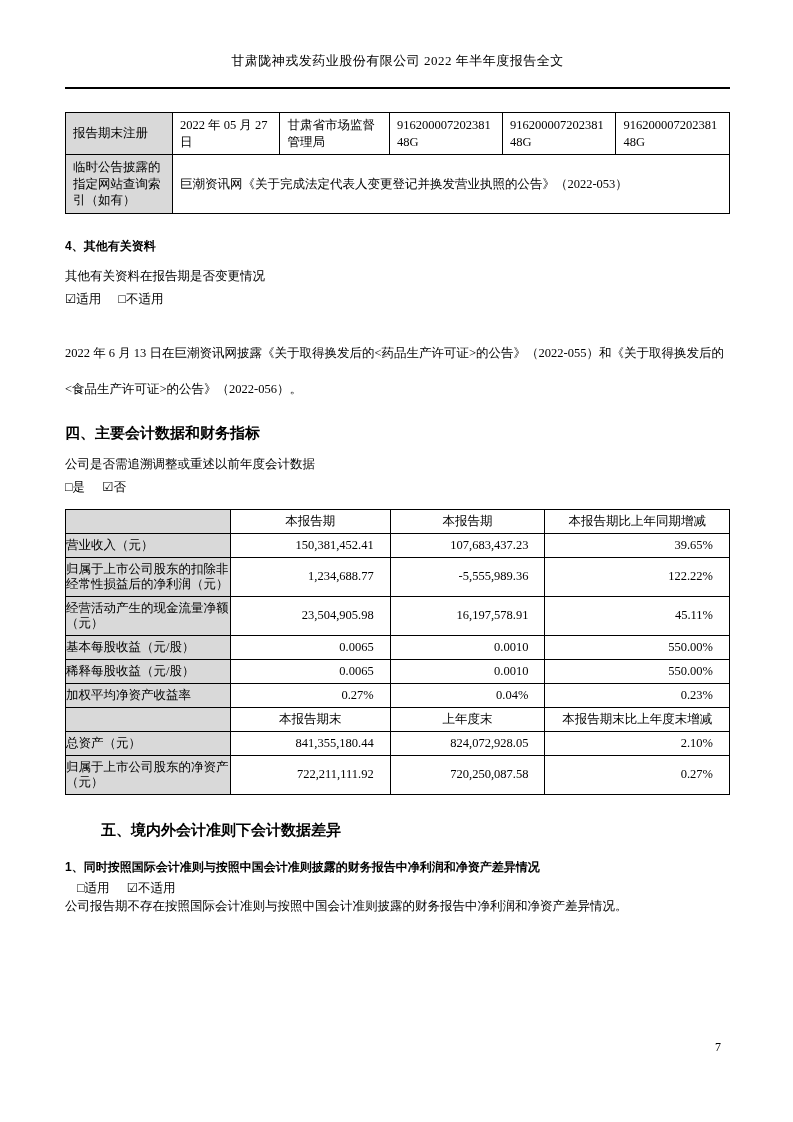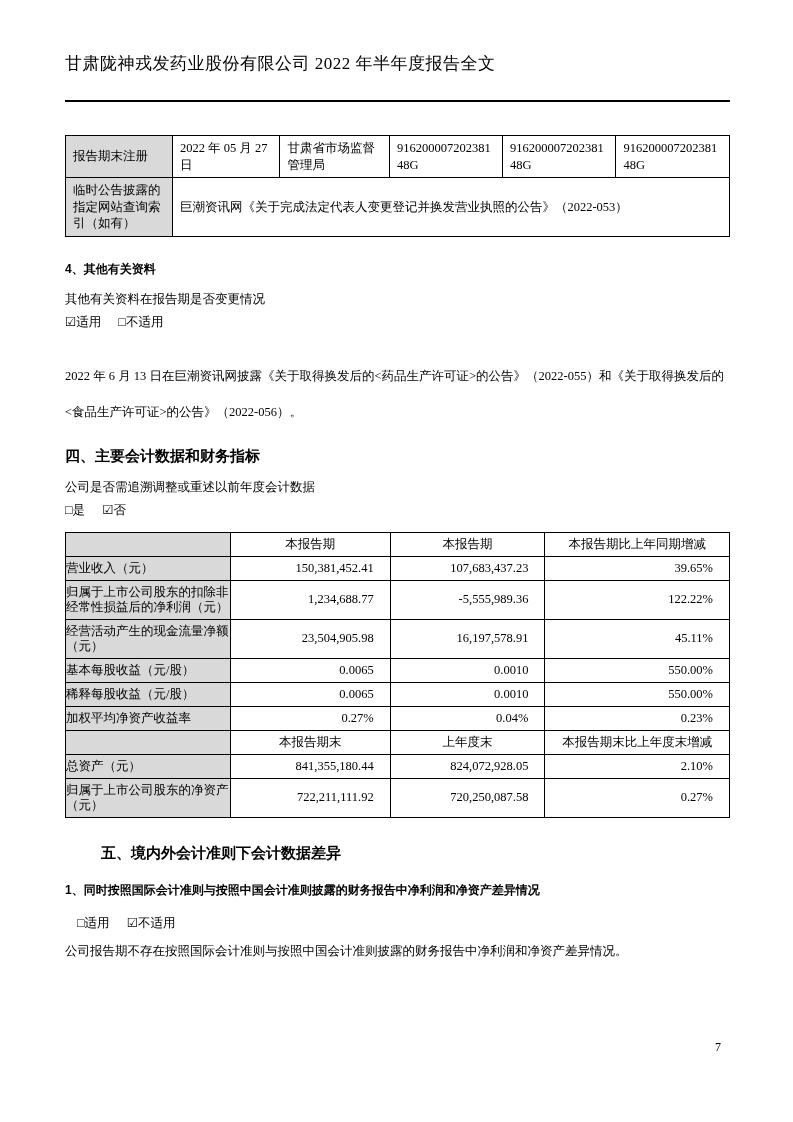--- a/index.html
+++ b/index.html
@@ -10,39 +10,39 @@
     font-family: "Liberation Serif", "DejaVu Serif", serif;
   }
   .page {
     position: relative;
     width: 793px; height: 1122px;
     padding: 52px 63px 0 65px;
     overflow: hidden;
     background: #ffffff;
   }
   .doc-header {
-    font-size: 17px;
-    text-align: left;
+    font-size: 13px;
+    text-align: center;
     letter-spacing: 0.5px;
-    padding-bottom: 25px;
+    padding-bottom: 17px;
     border-bottom: 2px solid #000;
   }
   table {
     width: 100%;
     border-collapse: collapse;
     table-layout: fixed;
     font-size: 12.5px;
   }
   td {
     border: 1px solid #000;
     vertical-align: middle;
   }
   .lbl { background: #d9d9d9; text-align: left; }
 
-  .info-table { margin-top: 33px; }
+  .info-table { margin-top: 23px; }
   .info-table td {
     padding: 4px 7px;
     line-height: 1.32;
     word-break: break-all;
   }
 
   h2, h3 {
     font-family: "Liberation Sans", "DejaVu Sans", sans-serif;
     font-weight: bold;
     margin: 0;
@@ -57,22 +57,22 @@
   .checks    { margin-top: 7px; }
   .checks span + span { margin-left: 14px; }
   .para-spread { margin-top: 28px; line-height: 36px; }
   .h-main    { margin-top: 17px; }
   .fin-table { margin-top: 13px; }
   .fin-table td { padding: 4px 0; line-height: 15px; }
   .fin-table .num { text-align: right; padding-right: 16px; }
   .fin-table .ctr { text-align: center; }
   .h-diff    { margin-top: 26px; margin-left: 36px; }
   .h-sub     { margin-top: 19px; }
-  .checks-late { margin-top: 16px; padding-left: 12px; }
-  .final-p   { margin-top: 12px; }
+  .checks-late { margin-top: 4px; padding-left: 12px; }
+  .final-p   { margin-top: 2px; }
   .page-number {
     position: absolute;
     top: 1040px; right: 72px;
     font-size: 12px;
   }
 </style>
 </head>
 <body>
 
 <div class="page">

